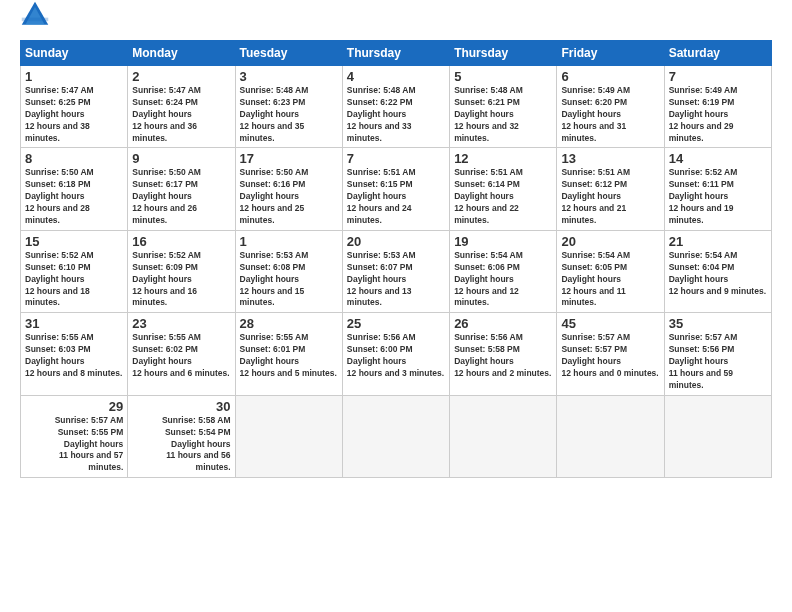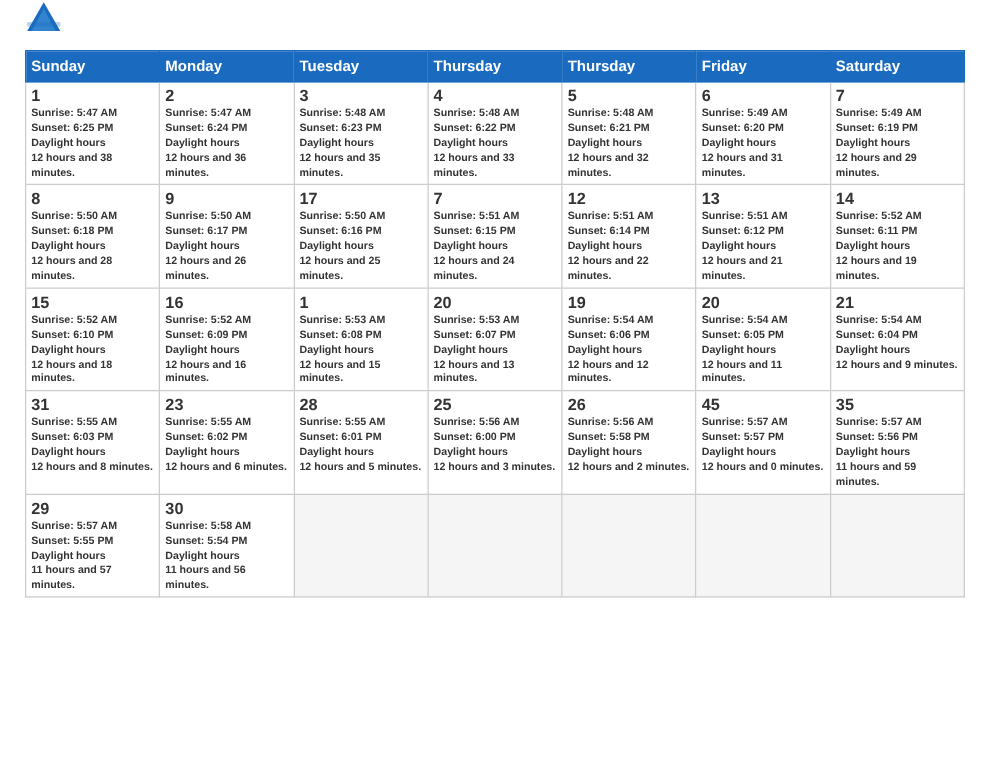--- a/index.html
+++ b/index.html
@@ -87,20 +87,21 @@
       margin-bottom: 1px;
     }
     .day-info {
       font-size: 8.5px;
       line-height: 1.4;
       color: #333;
       font-weight: bold;
     }
     .last-row td {
       height: 65px;
+      text-align: right;
     }
   </style>
 </head>
 <body>
 
 <div class="page">
   <div class="header">
     <div class="logo">
       <svg class="logo-icon" viewBox="0 0 34 34">
         <polygon points="17,2 32,28 2,28" fill="#1a6bbf"></polygon>

